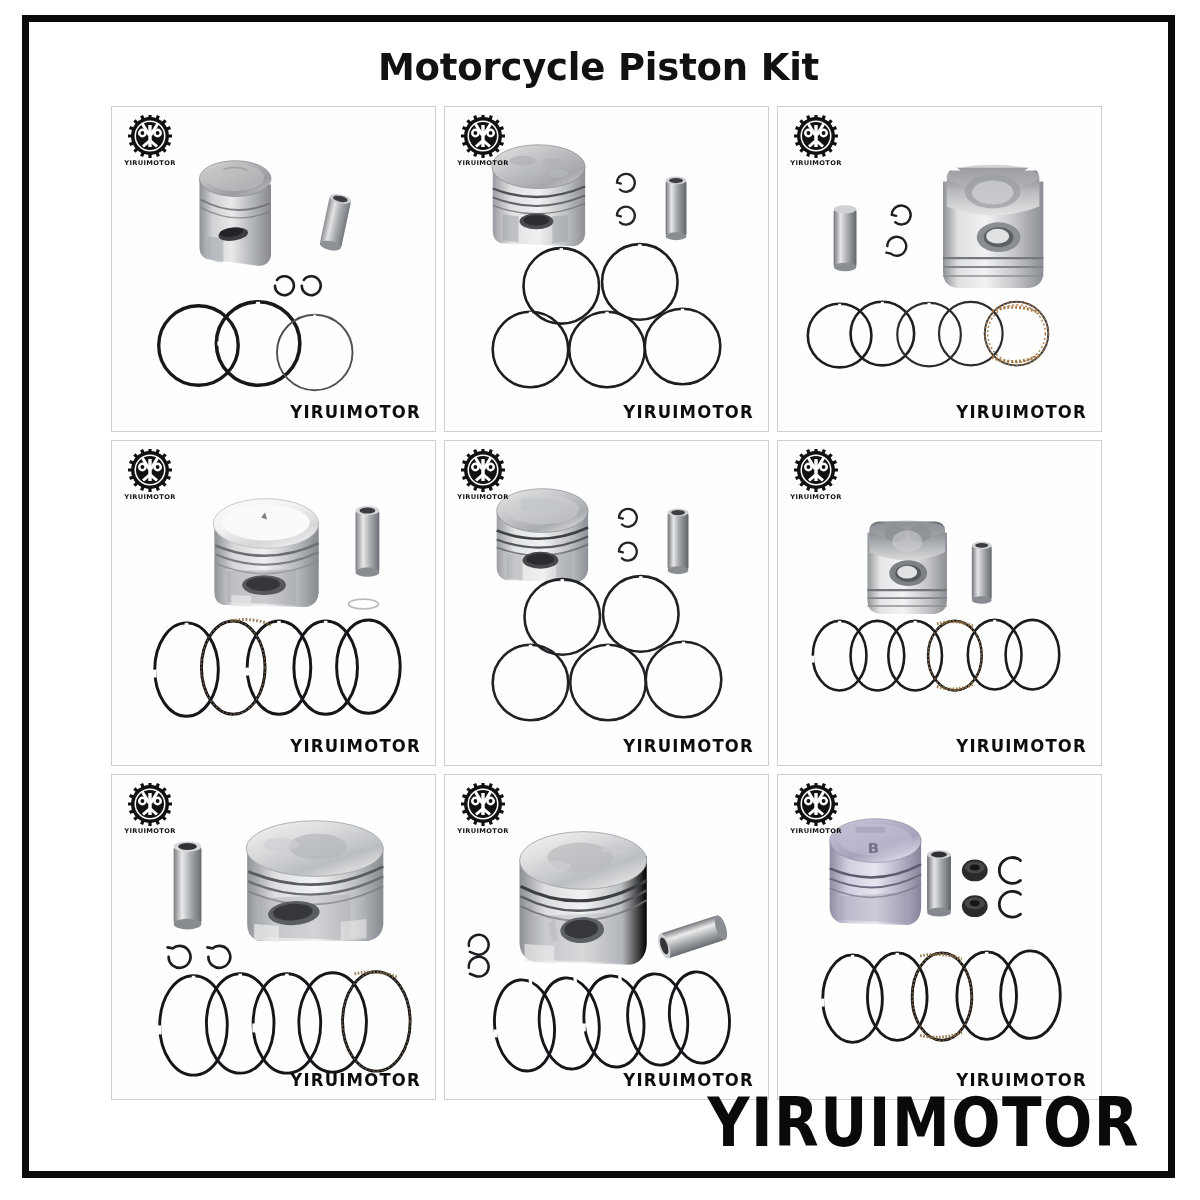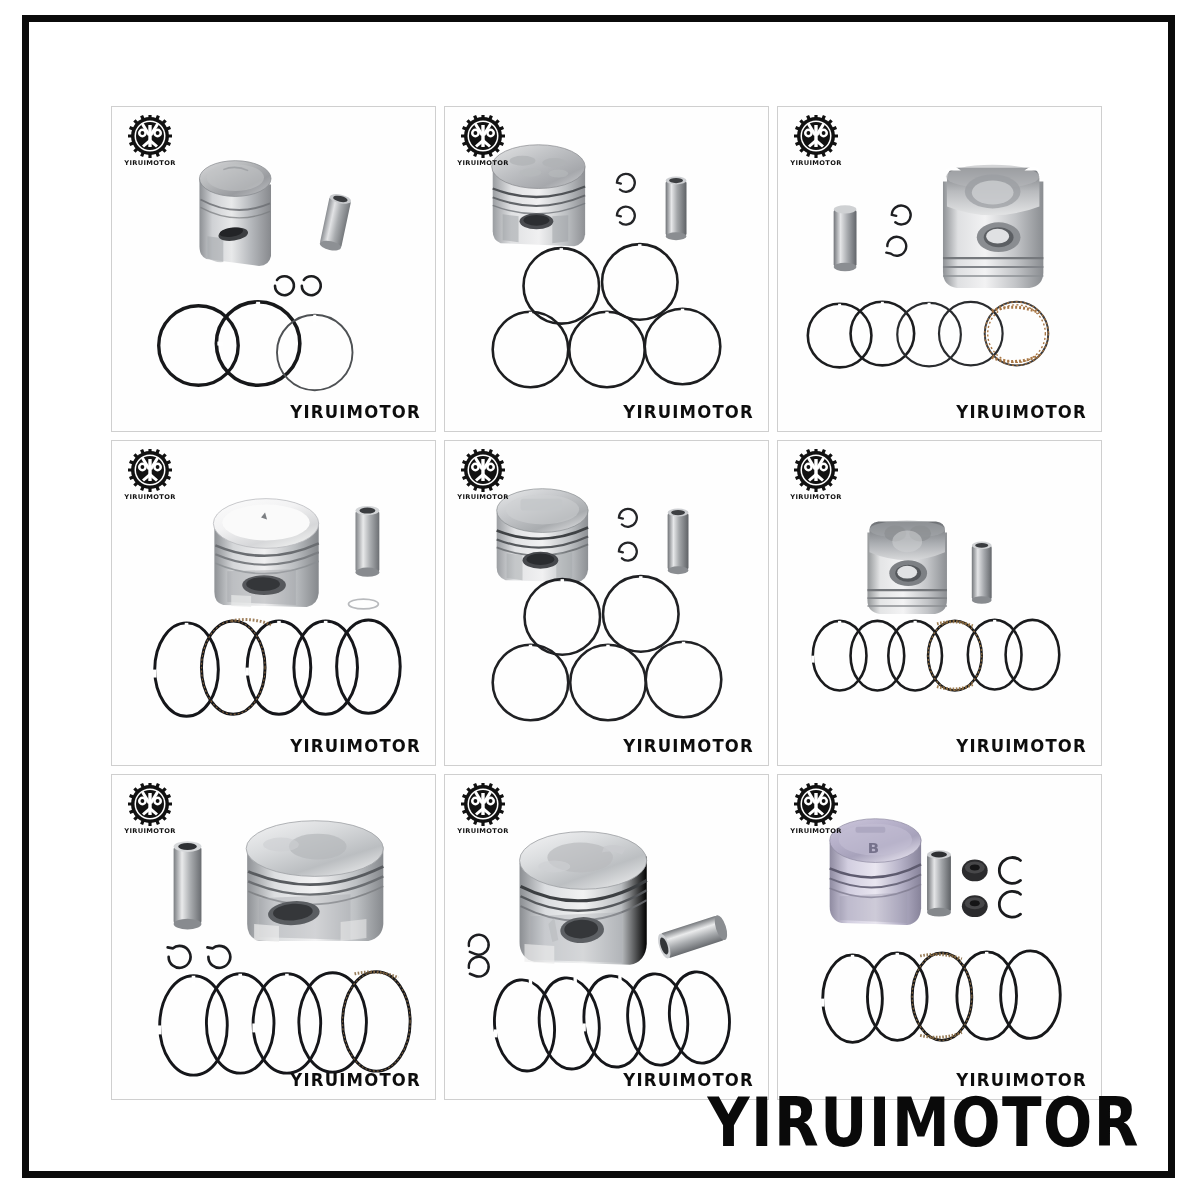--- a/index.html
+++ b/index.html
@@ -87,20 +87,21 @@
     font-family:"DejaVu Sans", sans-serif;
     transform:scaleY(1.18);
     line-height:1;
   }
 </style>
 </head>
 <body>
 
 <div class="page">
 
+  <div class="title">Motorcycle Piston Kit</div>
 
   <div class="grid">
 
     <div class="cell">
       <div class="cell-inner">
         <svg viewBox="0 0 325 326">
           <defs>
             <linearGradient id="p1top" x1="0" y1="0" x2="1" y2="1">
               <stop offset="0" stop-color="#d8d8da"></stop>
                 <stop offset=".35" stop-color="#b9bbbd"></stop>

